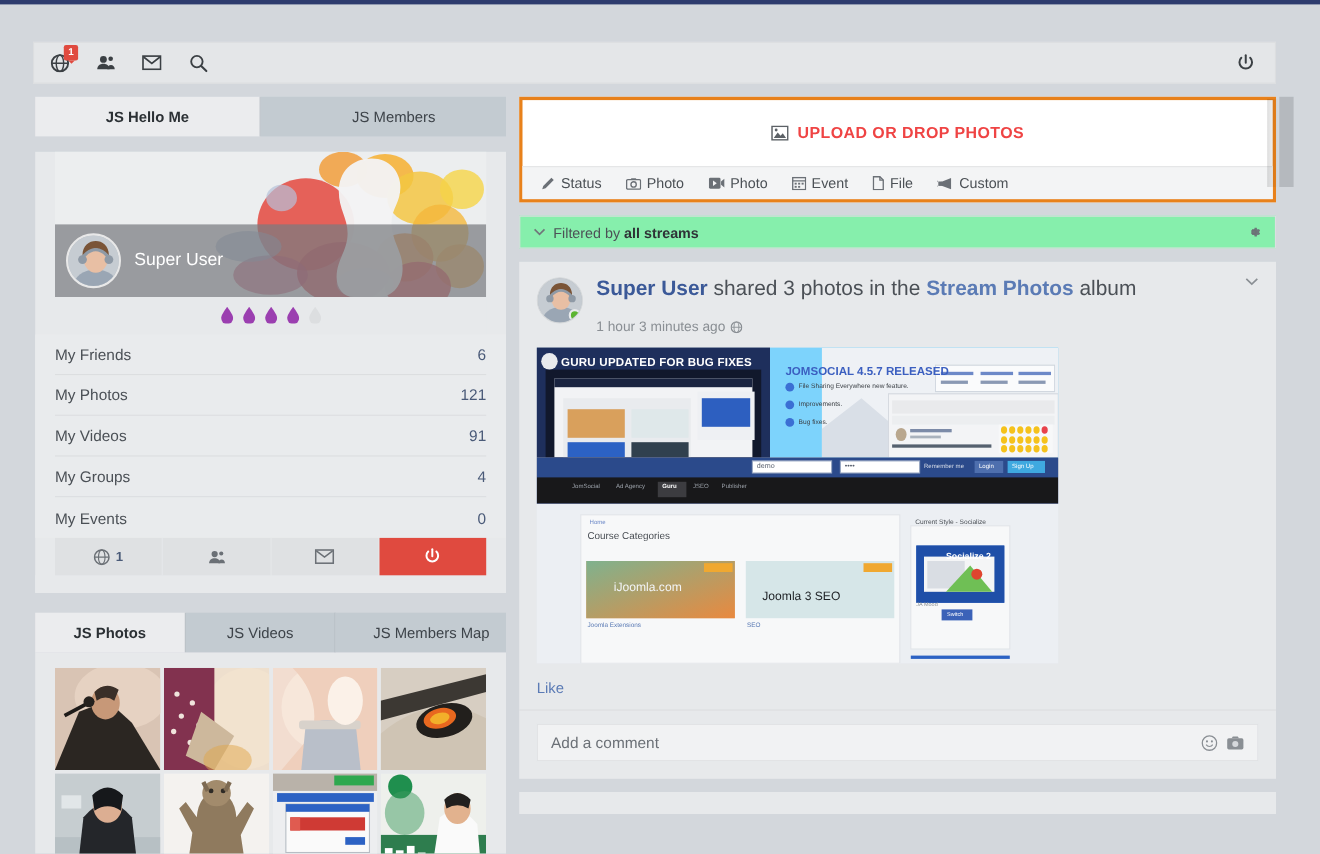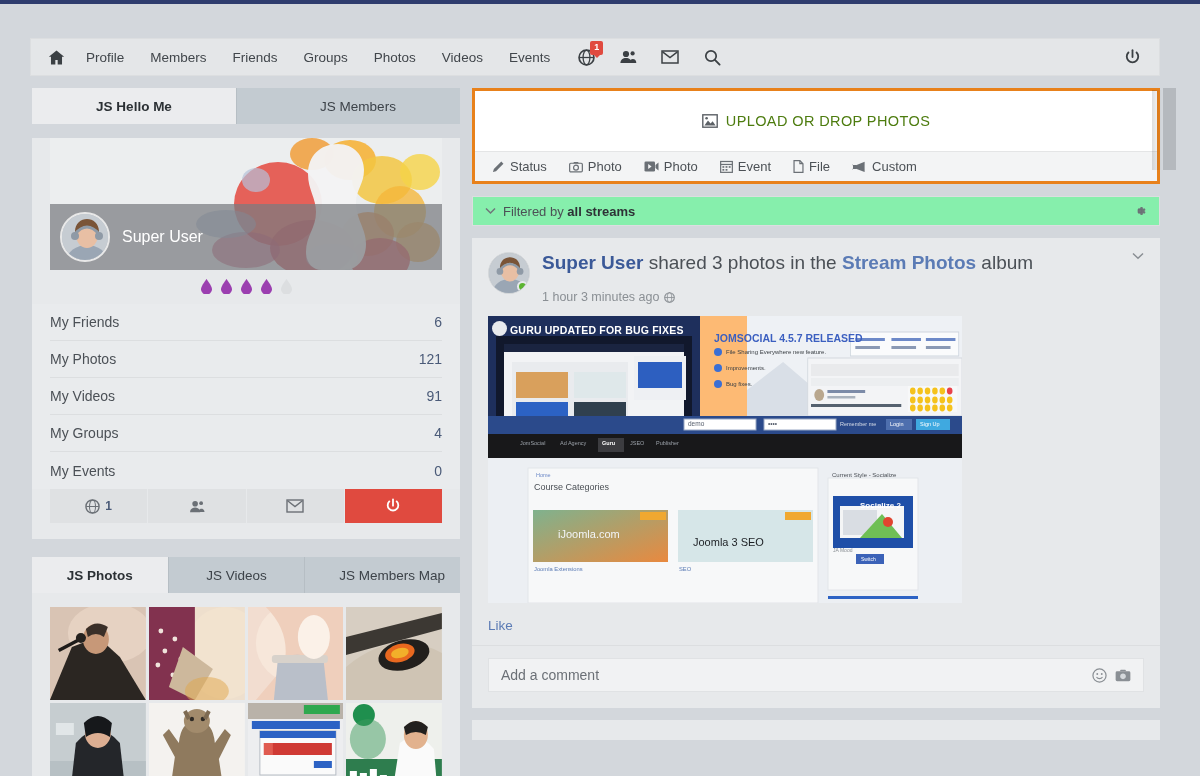--- a/index.html
+++ b/index.html
@@ -85,21 +85,21 @@
   .panel-pad-bottom { height:16px; background:#e7e9eb; }
 
   .photos-panel { margin-top:18px; }
   .photo-grid { display:grid; grid-template-columns:repeat(4,1fr); gap:3px; padding:14px 18px 18px; background:#e7e9eb;}
   .photo { width:100%; height:93px; background-size:cover; background-position:center; overflow:hidden; position:relative;}
 
   
   .right-col { position:absolute; top:88px; left:472px; width:688px; }
   .upload-box { border:3px solid #e8811b; background:#fff; }
   .upload-drop { height:60px; display:flex; align-items:center; justify-content:center;
-     color:#4d7c0f; font-size:14.5px; letter-spacing:.4px; cursor:pointer; gap:8px; }
+     color:#ef4444; font-size:14.5px; letter-spacing:.4px; cursor:pointer; gap:8px;font-weight:bold; }
   .upload-actions { display:flex; align-items:center; height:30px; background:#f3f4f5;
      border-top:1px solid #e4e5e6; padding-left:8px; gap:4px; }
   .ua { display:flex; align-items:center; gap:5px; padding:0 9px; height:100%;
         color:#4c5156; font-size:13px; cursor:pointer; }
 
   .filter-bar {
     margin-top:12px; background:#86efac; height:30px; display:flex; align-items:center;
     padding:0 12px; color:#4c5156; font-size:13px; border:1px solid #dcdee0;
   }
   .filter-bar .chev { margin-right:7px; color:#70757a; }
@@ -115,21 +115,21 @@
   .post-meta { margin-left:12px; }
   .post-title { font-size:19px; color:#4b5056; }
   .post-title a { color:#3b5998; font-weight:bold; text-decoration:none; }
   .post-title .alb { color:#5b7bb5; }
   .post-time { font-size:12.5px; color:#8a8f94; margin-top:16px; display:flex; align-items:center; gap:5px;}
   .post-caret { position:absolute; right:16px; top:14px; color:#8a8f94; cursor:pointer; }
 
   .collage { margin:2px 16px 0; width:474px; }
   .c-row1 { display:flex; height:100px; }
   .c-left { width:212px; background:#1f3864; position:relative; overflow:hidden; }
-  .c-right { flex:1; background:#fdba74; position:relative; overflow:hidden;padding-left:47px; }
+  .c-right { flex:1; background:#7dd3fc; position:relative; overflow:hidden;padding-left:47px; }
   .c-row2 { height:42px; background:#2b3f73; position:relative; overflow:hidden;}
   .c-row3 { height:145px; background:#eceff3; position:relative; overflow:hidden; }
 
   .guru-title { position:absolute; top:8px; left:22px; color:#fff; font-size:10.5px; font-weight:bold;
       letter-spacing:.2px; white-space:nowrap;}
   .guru-logo { position:absolute; top:5px; left:4px; width:15px; height:15px; border-radius:50%;
       background:#e8eaed; }
   .js-title { position:absolute; top:16px; left:14px; color:#3b5fc0; font-size:10.5px; font-weight:bold; }
   .js-bul { position:absolute; left:14px; font-size:6px; color:#3a3f44; white-space:nowrap; display:flex; gap:4px; align-items:center;}
   .js-dot { width:8px;height:8px;border-radius:50%;background:#3b6fd4; display:inline-block; flex:none;}
@@ -147,34 +147,20 @@
   .sb-thumb { position:absolute; top:88px; left:1163px; width:13px; height:82px; background:#b5b9be; }
   .sb-shadow { position:absolute; top:90px; left:1152px; width:10px; height:80px;
      background:linear-gradient(to right, rgba(0,0,0,0.13), rgba(0,0,0,0)); }
 </style>
 </head>
 <body>
 
 <div class="topbar-blue"></div>
 
 <div class="nav">
-  <div class="nav-left">
-    <div class="nav-icon" style="margin-left:8px;">
-      <svg width="17" height="17" viewBox="0 0 16 16">
-          <path fill="#3b4044" d="M8 1.3L.8 7.2h2v7.5h4.1v-4.4h2.2v4.4h4.1V7.2h2z"></path>
-        </svg>
-    </div>
-    <div class="nav-item">Profile</div>
-    <div class="nav-item">Members</div>
-    <div class="nav-item">Friends</div>
-    <div class="nav-item">Groups</div>
-    <div class="nav-item">Photos</div>
-    <div class="nav-item">Videos</div>
-    <div class="nav-item">Events</div>
-  </div>
   <div class="nav-icons">
     <div class="nav-icon">
       <svg width="17" height="17" viewBox="0 0 16 16">
           <circle cx="8" cy="8" r="7" fill="none" stroke="#3b4044" stroke-width="1.6"></circle>
           <ellipse cx="8" cy="8" rx="3.2" ry="7" fill="none" stroke="#3b4044" stroke-width="1.2"></ellipse>
           <path d="M1.3 8h13.4" stroke="#3b4044" stroke-width="1.2"></path>
         </svg>
       <span class="badge">1</span>
     </div>
     <div class="nav-icon">

